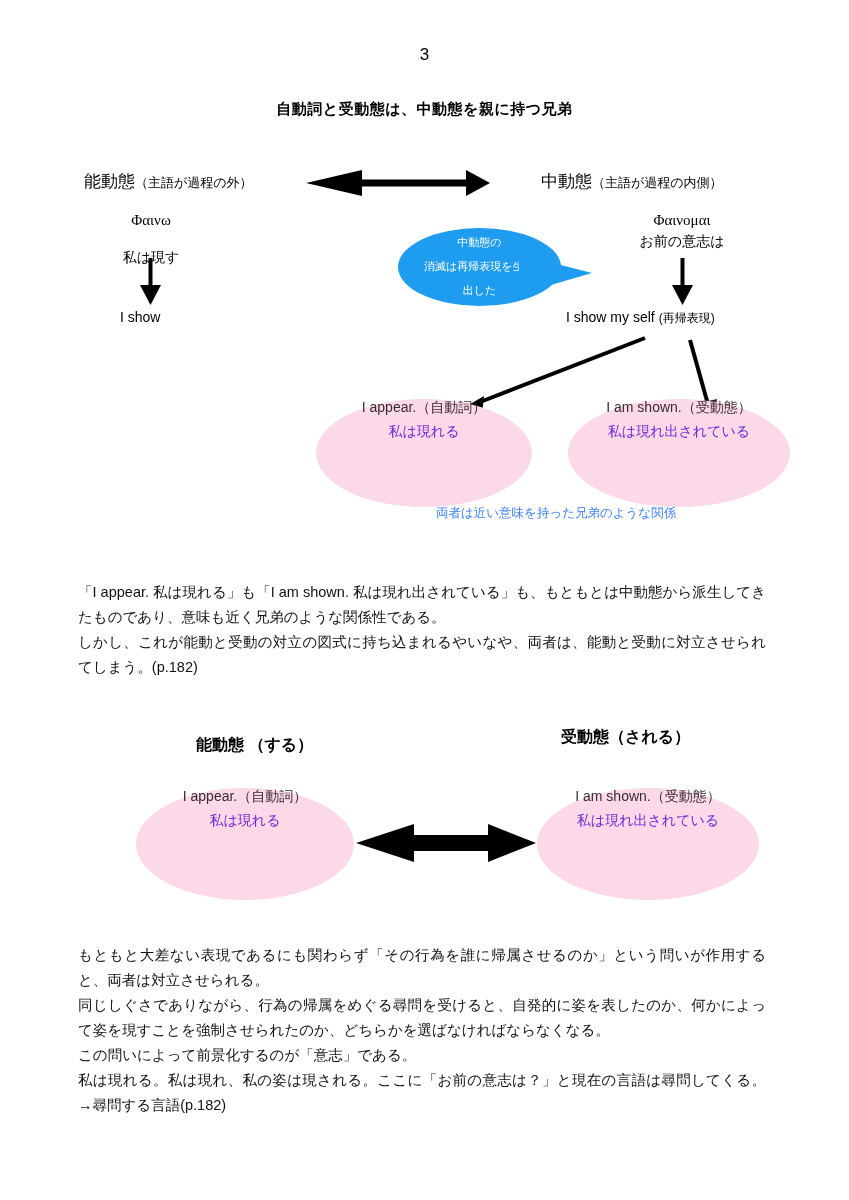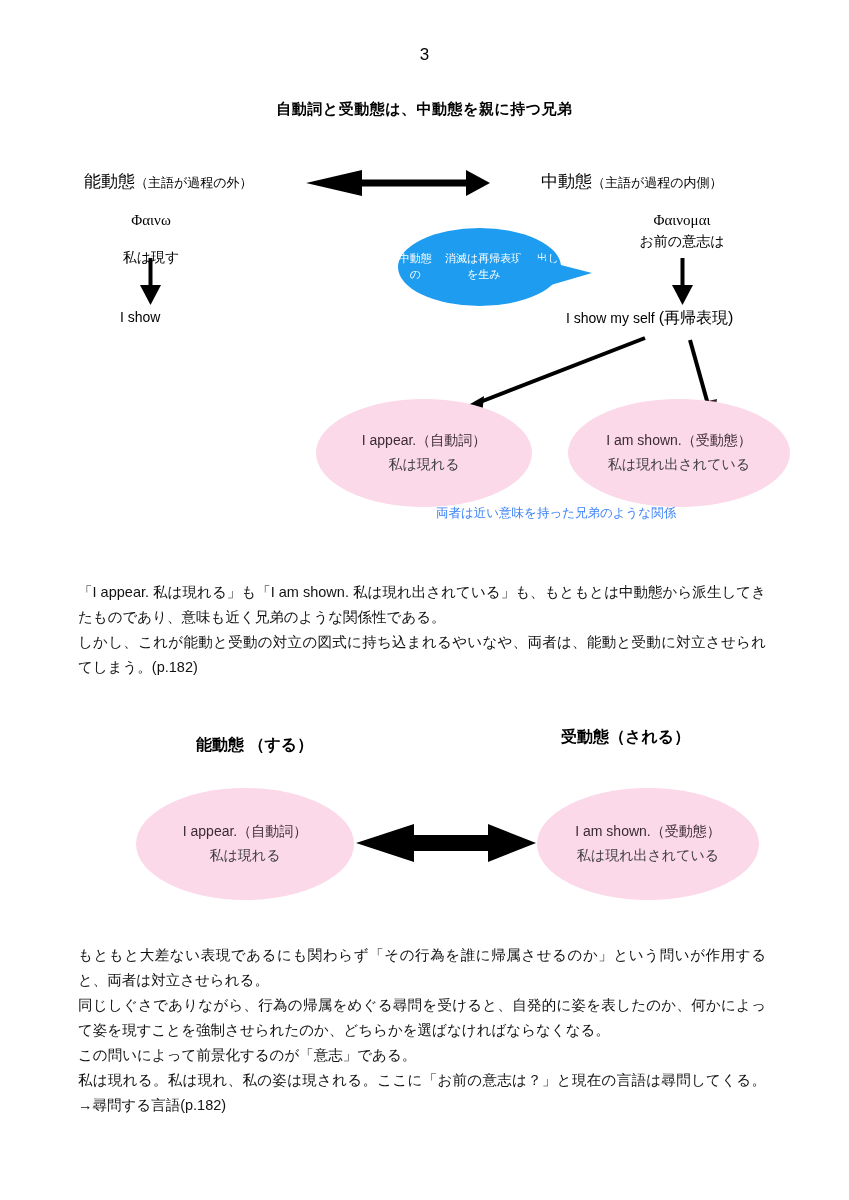--- a/index.html
+++ b/index.html
@@ -52,60 +52,59 @@
     white-space: nowrap;
   }
   .jp-line {
     font-size: 14px;
     white-space: nowrap;
   }
   .eng-line {
     font-size: 14px;
     white-space: nowrap;
   }
-  .small-paren { font-size: 16px; }
+  .small-paren { font-size: 12px; }
 
   .centered-stack { text-align: center; }
 
   
   .svg-layer {
     top: 0; left: 0;
     width: 849px; height: 1200px;
     pointer-events: none;
   }
 
   
   .ellipse {
     border-radius: 50%;
     background: #fbd9e8;
     display: flex;
     flex-direction: column;
     align-items: center;
-    justify-content: center;
   }
   .ellipse .line1 {
     font-size: 14px;
     color: #3a2b33;
     white-space: nowrap;
     margin-bottom: 6px;
   }
   .ellipse .line2 {
     font-size: 14px;
-    color: #404040;
+    color: #6d28d9;
     white-space: nowrap;
   }
 
   
   #callout-bubble {
     width: 163px;
     height: 78px;
     border-radius: 50%;
     background: #1e9cf0;
     display: flex;
-    flex-direction: row;
+    flex-direction: column;
     align-items: center;
     justify-content: center;
     text-align: center;
     color: #ffffff;
     font-size: 11px;
     line-height: 1.45;
     gap: 8px;
   }
 
   .caption-pink {

